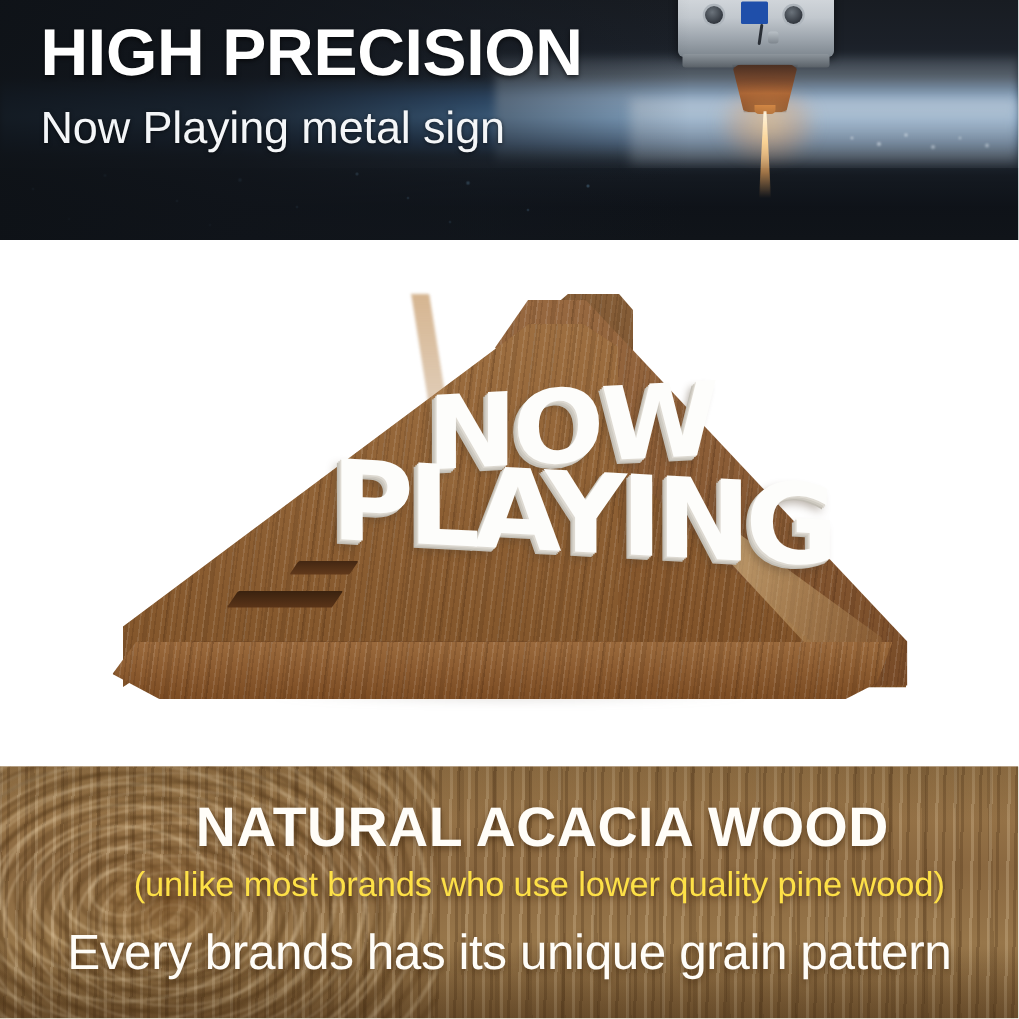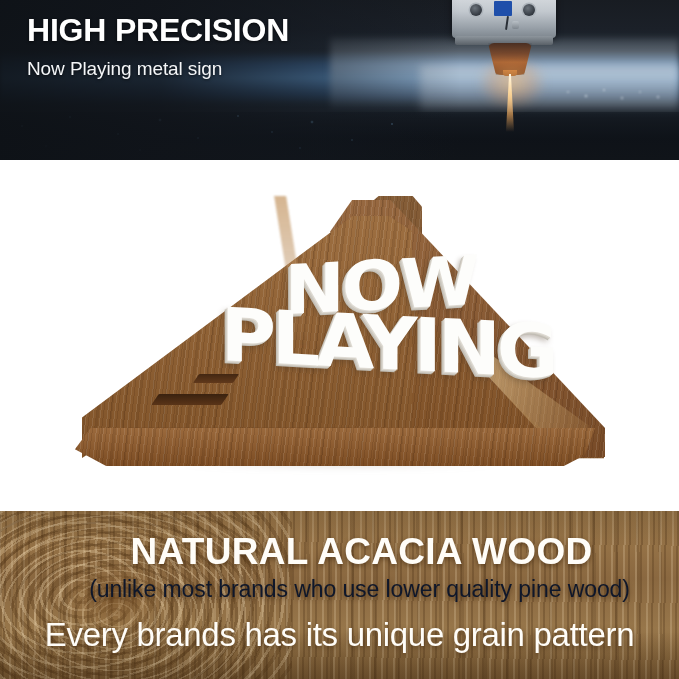--- a/index.html
+++ b/index.html
@@ -112,27 +112,27 @@
       radial-gradient(3px 3px at 98px 13px, rgba(220,228,236,.75), transparent 60%);
     filter:blur(.8px);
   }
   
   .tb-vignette{ position:absolute; left:0; top:0; width:460px; height:160px;
     background:linear-gradient(90deg, rgba(14,18,23,.92) 0%, rgba(16,20,26,.85) 35%, rgba(18,23,30,.45) 70%, rgba(20,25,32,0) 100%);
   }
 
   .tb-text{ position:absolute; left:27px; top:14px; width:470px; }
   .tb-l1, .tb-l2{
-    font-size:32px; font-weight:700; color:#ffffff; line-height:1.0;
+    font-size:44px; font-weight:700; color:#ffffff; line-height:1.0;
     letter-spacing:-.2px; white-space:nowrap;
     text-shadow:0 1px 3px rgba(0,0,0,.6);
   }
   .tb-l2{ margin-top:11px; }
   .tb-l3{
-    font-size:19px; font-weight:400; color:#f4f6f8; line-height:1.0;
+    font-size:30px; font-weight:400; color:#f4f6f8; line-height:1.0;
     margin-top:13px; letter-spacing:-.1px; white-space:nowrap;
     text-shadow:0 1px 3px rgba(0,0,0,.6);
   }
 
   
   .product{
     position:absolute; left:0; top:160px; width:679px; height:351px;
     background:#ffffff; overflow:hidden;
   }
   .prod-stage{ position:absolute; left:0; top:0; width:679px; height:351px; }
@@ -309,21 +309,21 @@
   .wb-l1{
     position:absolute; left:0; top:20px; width:679px;
     text-align:center; padding-left:44px;
     font-size:37px; font-weight:700; color:#fffdf8; letter-spacing:.3px;
     white-space:nowrap;
     text-shadow:0 2px 5px rgba(52,30,8,.55);
   }
   .wb-l2{
     position:absolute; left:0; top:65px; width:671px;
     text-align:center;
-    font-size:23px; font-weight:400; color:#0f172a; letter-spacing:-.1px;
+    font-size:23px; font-weight:400; color:#fde047; letter-spacing:-.1px;
     white-space:nowrap;
     text-shadow:0 2px 4px rgba(52,30,8,.55);
     padding-left:48px;
   }
   .wb-l3{
     position:absolute; left:0; top:105px; width:679px;
     text-align:center;
     font-size:33px; font-weight:400; color:#fffdf8; letter-spacing:-.3px;
     white-space:nowrap;
     text-shadow:0 2px 5px rgba(52,30,8,.55);

